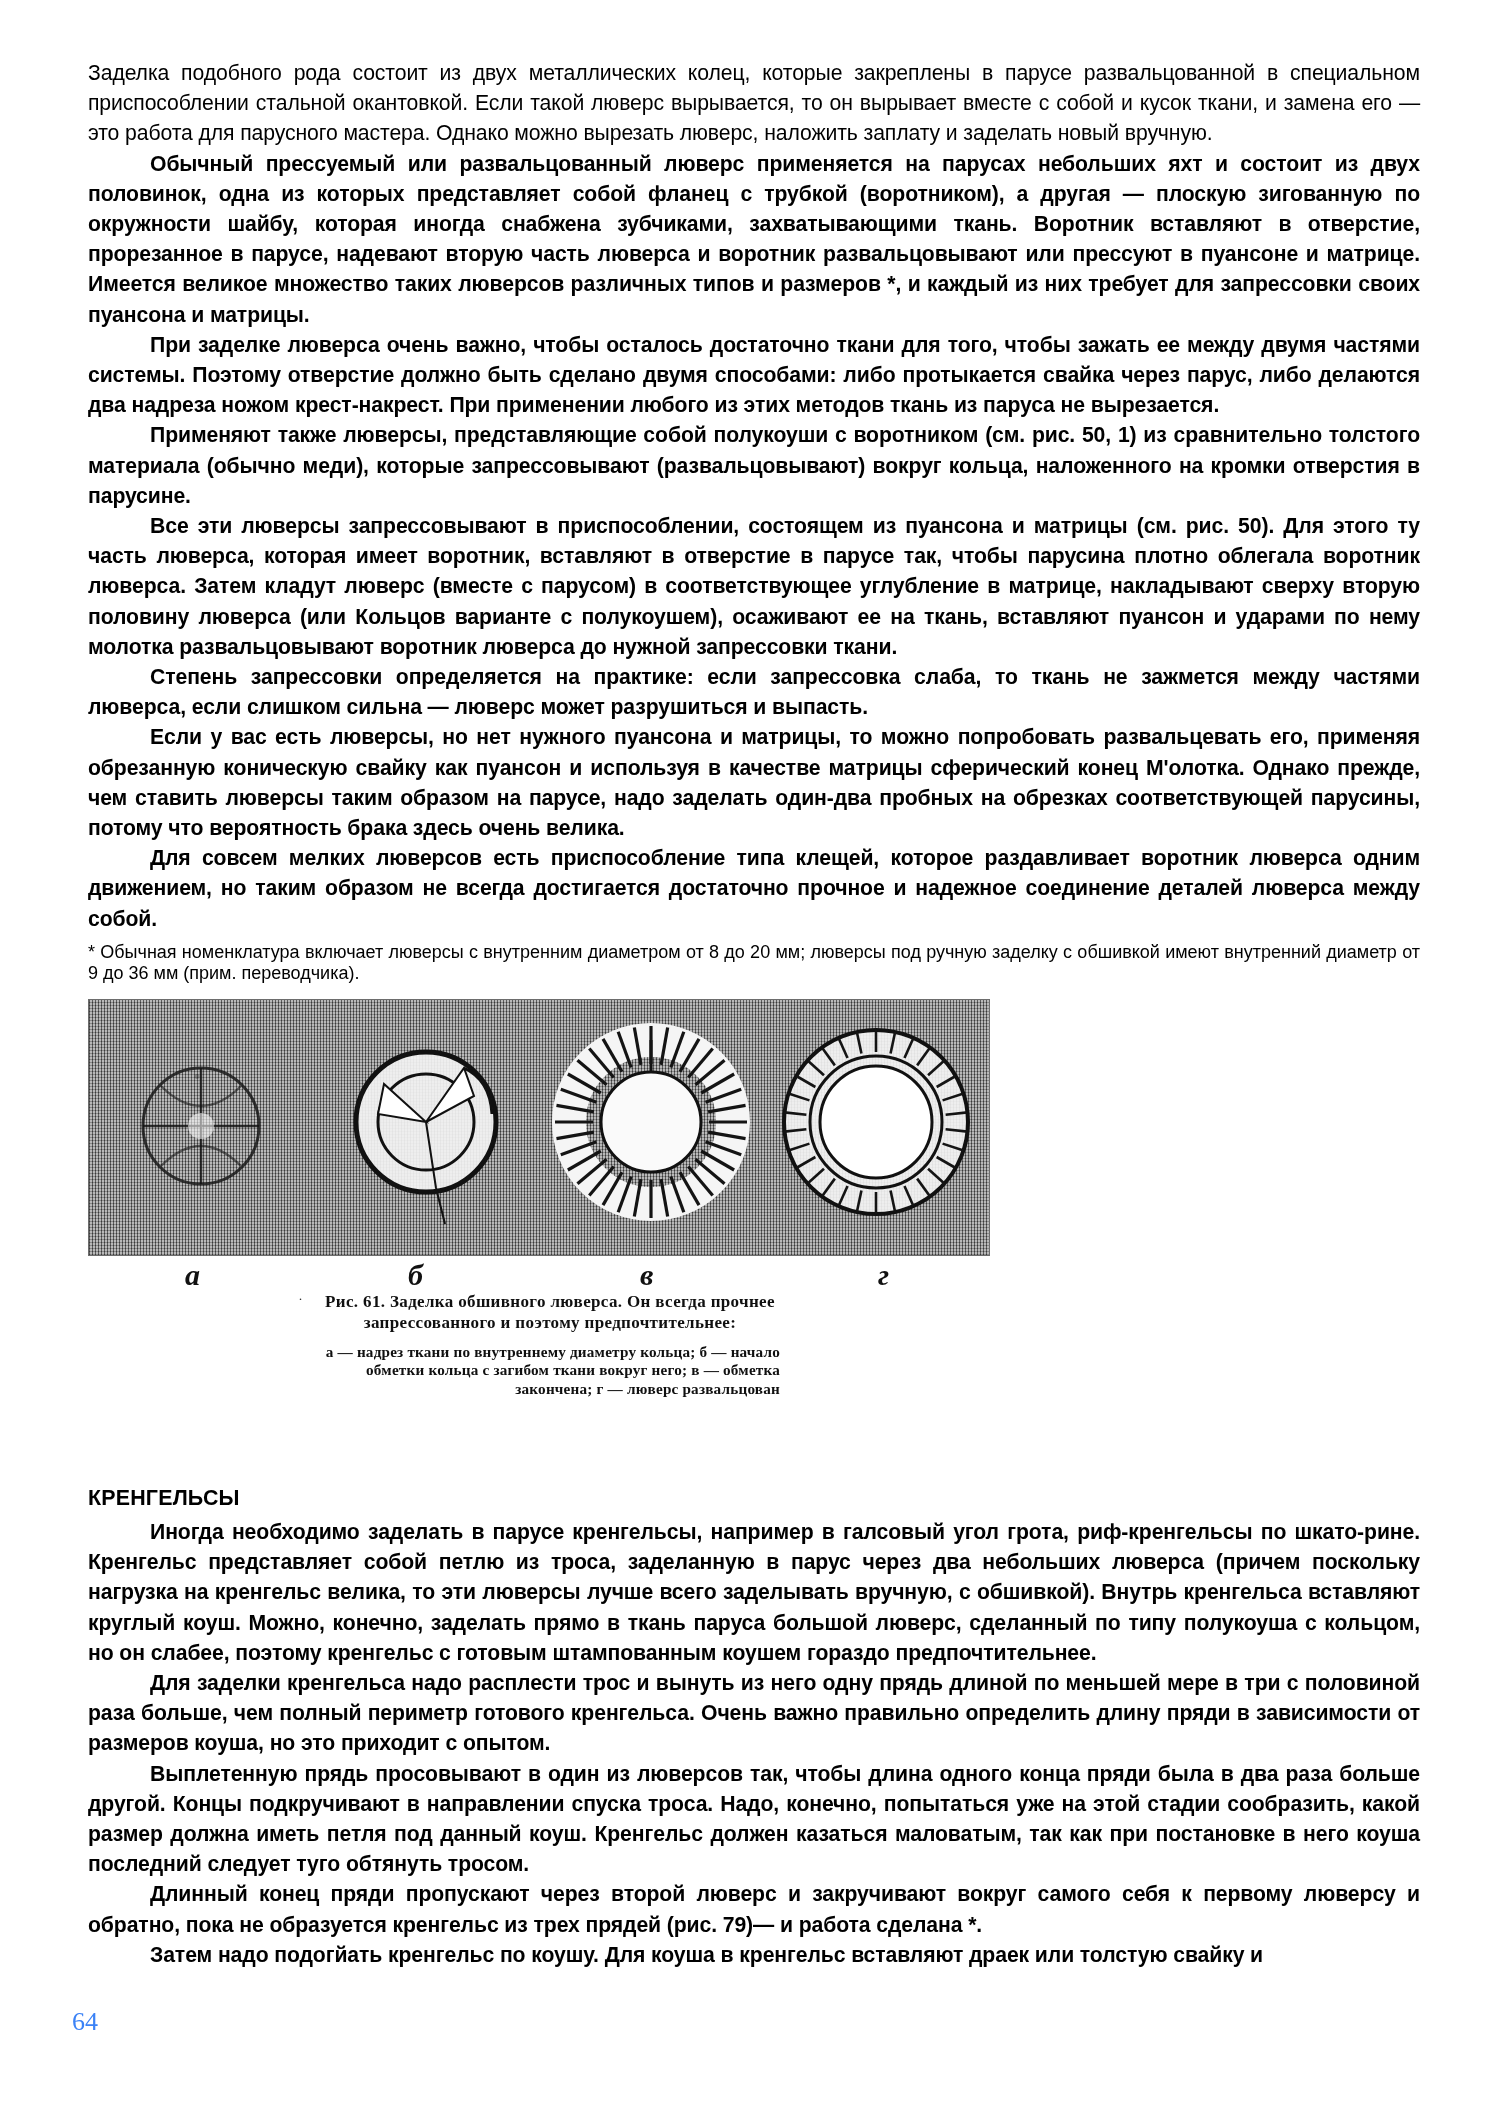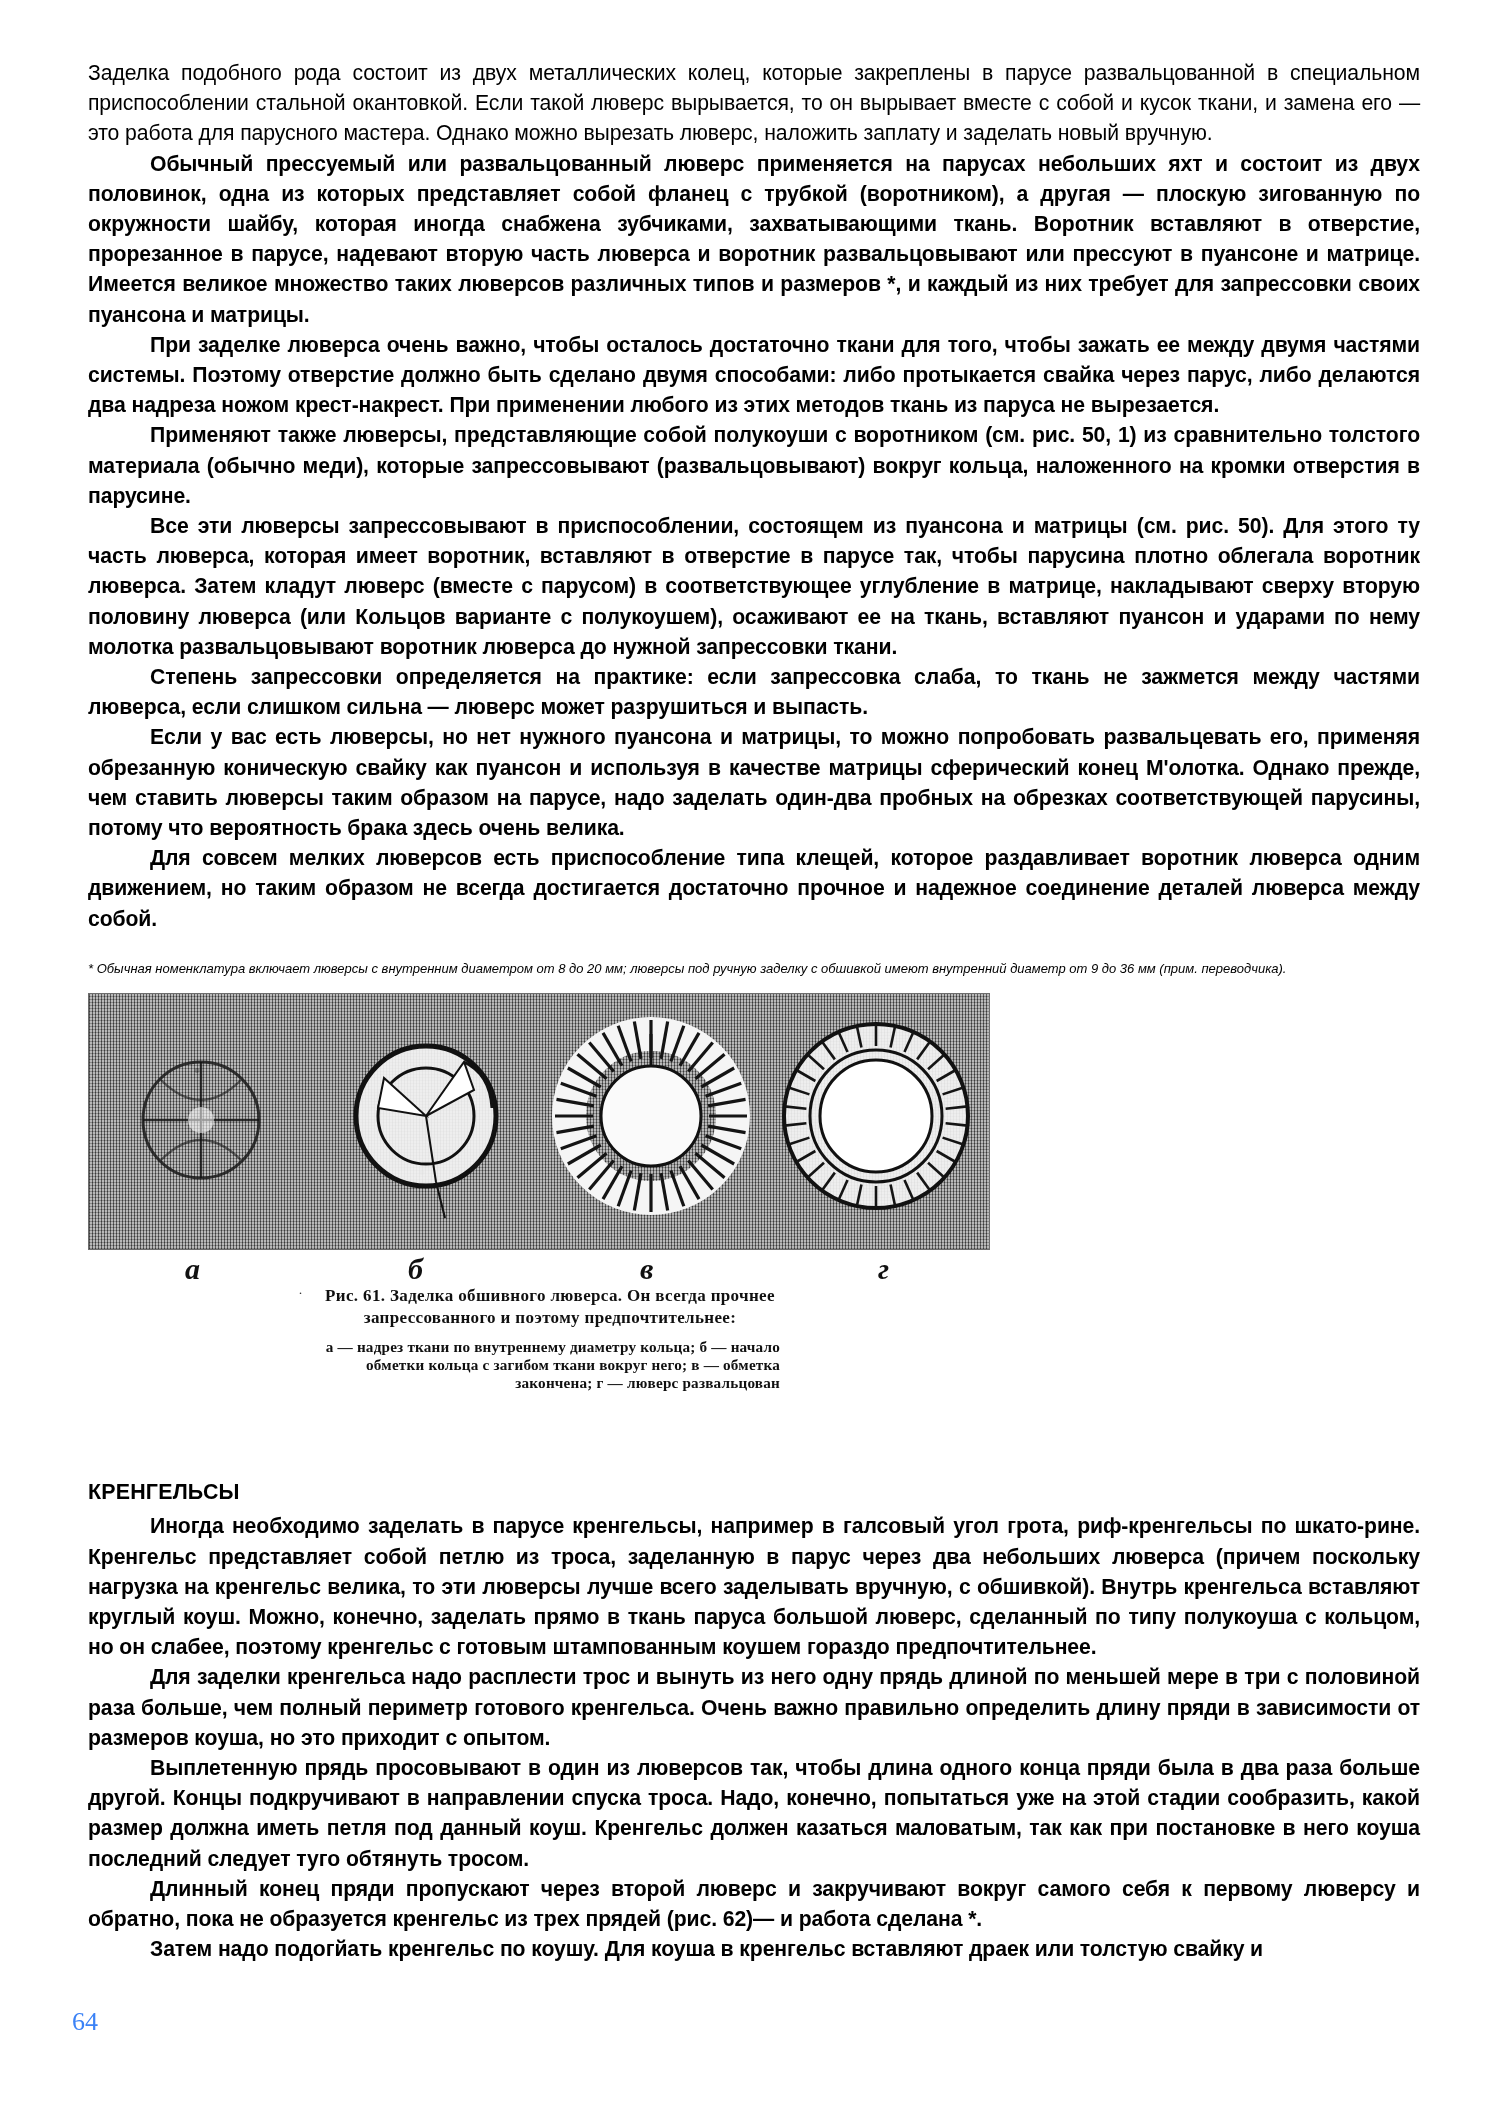--- a/index.html
+++ b/index.html
@@ -36,24 +36,23 @@
     text-align: justify;
     text-indent: 0;
     font-family: "Liberation Sans", sans-serif;
     letter-spacing: -0.1px;
   }
   p.body-par.indent {
     text-indent: 62px;
     font-weight: bold;
   }
   .footnote {
-    margin: 24px 0 0 0;
-    font-size: 13px;
+    margin: 8px 0 0 0;
+    font-size: 18px;
     line-height: 21.5px;
-    font-style: italic;
     text-align: justify;
     font-family: "Liberation Sans", sans-serif;
   }
 
   
   .figure-wrap {
     position: relative;
     margin-top: 14px;
     width: 900px;
     margin-left: 0px;
@@ -324,20 +323,20 @@
     </div>
 
     <div style="height:186px"></div>
 
     <h2 class="section-head">КРЕНГЕЛЬСЫ</h2>
     <div class="spacer-sm"></div>
 
     <p class="body-par indent">Иногда необходимо заделать в парусе кренгельсы, например в галсовый угол грота, риф-кренгельсы по шкато-рине. Кренгельс представляет собой петлю из троса, заделанную в парус через два небольших люверса (причем поскольку нагрузка на кренгельс велика, то эти люверсы лучше всего заделывать вручную, с обшивкой). Внутрь кренгельса вставляют круглый коуш. Можно, конечно, заделать прямо в ткань паруса большой люверс, сделанный по типу полукоуша с кольцом, но он слабее, поэтому кренгельс с готовым штампованным коушем гораздо предпочтительнее.</p>
     <p class="body-par indent">Для заделки кренгельса надо расплести трос и вынуть из него одну прядь длиной по меньшей мере в три с половиной раза больше, чем полный периметр готового кренгельса. Очень важно правильно определить длину пряди в зависимости от размеров коуша, но это приходит с опытом.</p>
     <p class="body-par indent">Выплетенную прядь просовывают в один из люверсов так, чтобы длина одного конца пряди была в два раза больше другой. Концы подкручивают в направлении спуска троса. Надо, конечно, попытаться уже на этой стадии сообразить, какой размер должна иметь петля под данный коуш. Кренгельс должен казаться маловатым, так как при постановке в него коуша последний следует туго обтянуть тросом.</p>
-    <p class="body-par indent">Длинный конец пряди пропускают через второй люверс и закручивают вокруг самого себя к первому люверсу и обратно, пока не образуется кренгельс из трех прядей (рис. 62)— и работа сделана *.</p>
+    <p class="body-par indent">Длинный конец пряди пропускают через второй люверс и закручивают вокруг самого себя к первому люверсу и обратно, пока не образуется кренгельс из трех прядей (рис. 79)— и работа сделана *.</p>
     <p class="body-par indent">Затем надо подогйать кренгельс по коушу. Для коуша в кренгельс вставляют драек или толстую свайку и</p>
 
   </div>
 
   <div class="page-number">64</div>
 
 </div>
 
 </body></html>

